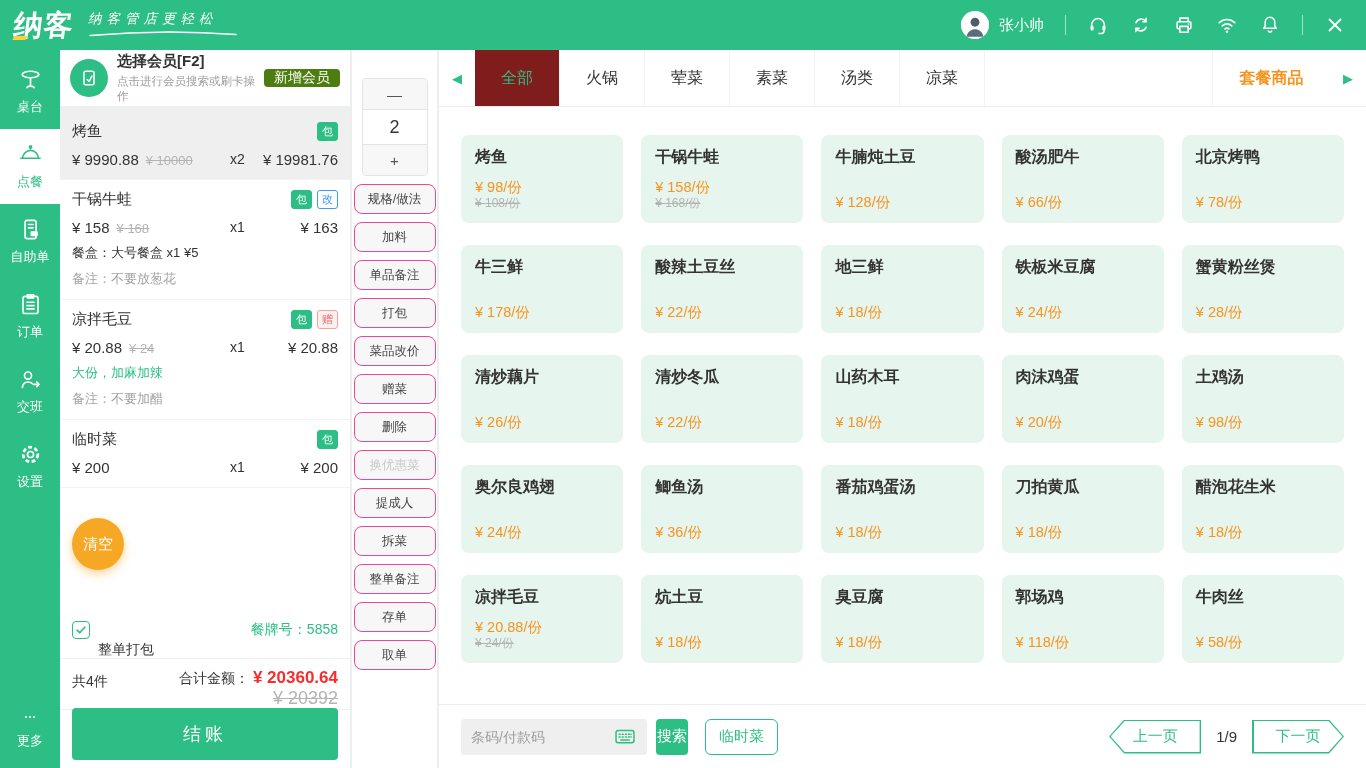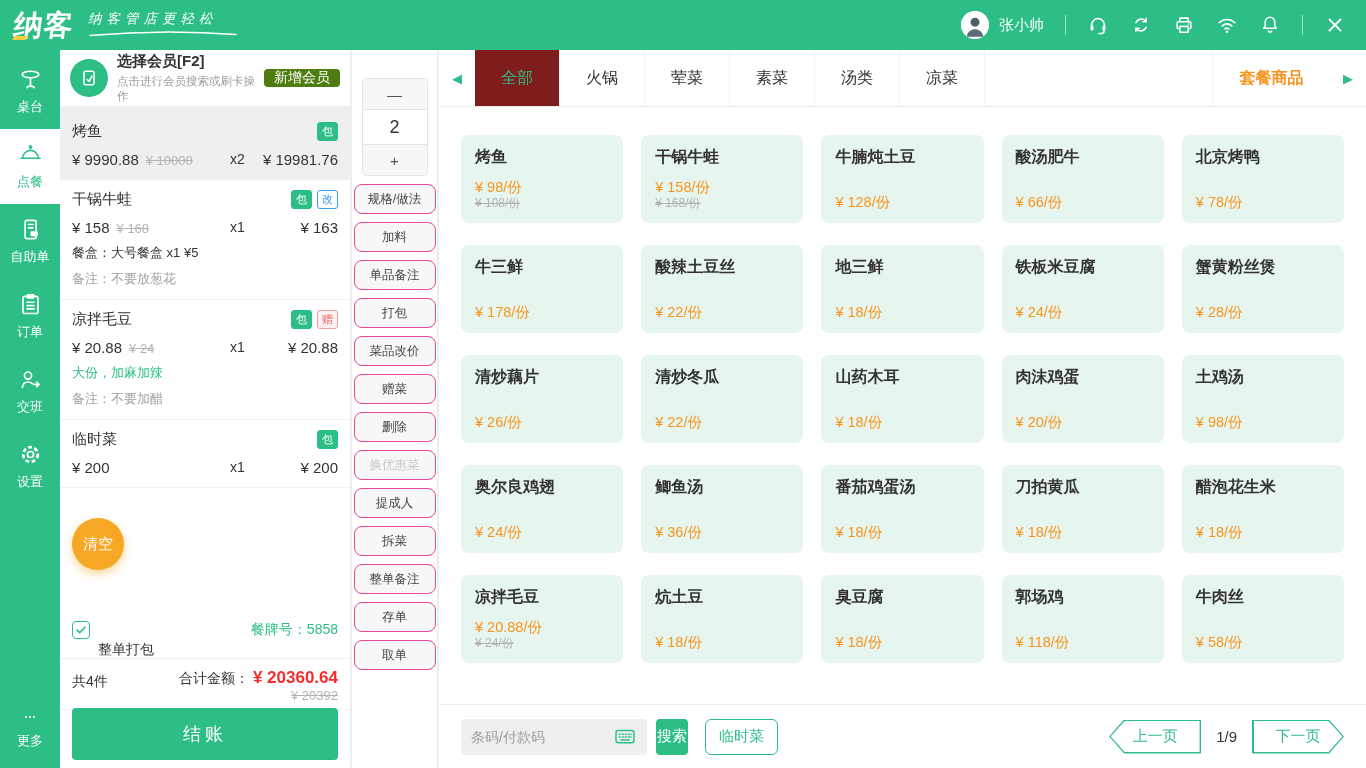--- a/index.html
+++ b/index.html
@@ -76,21 +76,21 @@
   .checkbox svg { width:12px; height:12px; color:#2cbe84; }
   .pack-label { margin-left:8px; font-size:14px; color:#333;margin-top:40px; }
   .tag { margin-left:auto; font-size:14px; color:#2cbe84; }
   .totals-row { position:absolute; left:0; right:0; bottom:58px; height:52px;
     border-top:1px solid #f0f0f0; border-bottom:1px solid #f0f0f0;
     display:flex; padding:9px 12px 0; }
   .count { font-size:14px; color:#333; padding-top:5px; }
   .totals { margin-left:auto; text-align:right; }
   .totals-line1 { font-size:14px; color:#333; }
   .total-value { font-size:17px; font-weight:bold; color:#f72c2c; margin-left:4px; }
-  .totals-line2 { margin-top:0; font-size:13px; color:#b3b3b3; text-decoration:line-through; }
+  .totals-line2 { margin-top:0; font-size:18px; color:#b3b3b3; text-decoration:line-through; }
   .checkout-btn { position:absolute; left:12px; right:12px; bottom:8px; height:52px;
     background:#2cbe84; color:#fff; border:none; border-radius:4px; font-size:18px;
     letter-spacing:4px; font-family:inherit; cursor:pointer; }
 
   
   .action-col { position:absolute; top:50px; left:352px; width:85px; height:718px;
     background:#fff; padding-top:28px; }
   .stepper { width:66px; margin:0 auto; border:1px solid #e4e4e4; border-radius:4px; overflow:hidden; }
   .step-btn { height:30px; background:#f7f7f7; display:flex; align-items:center;
     justify-content:center; font-size:15px; color:#555; cursor:pointer; }

